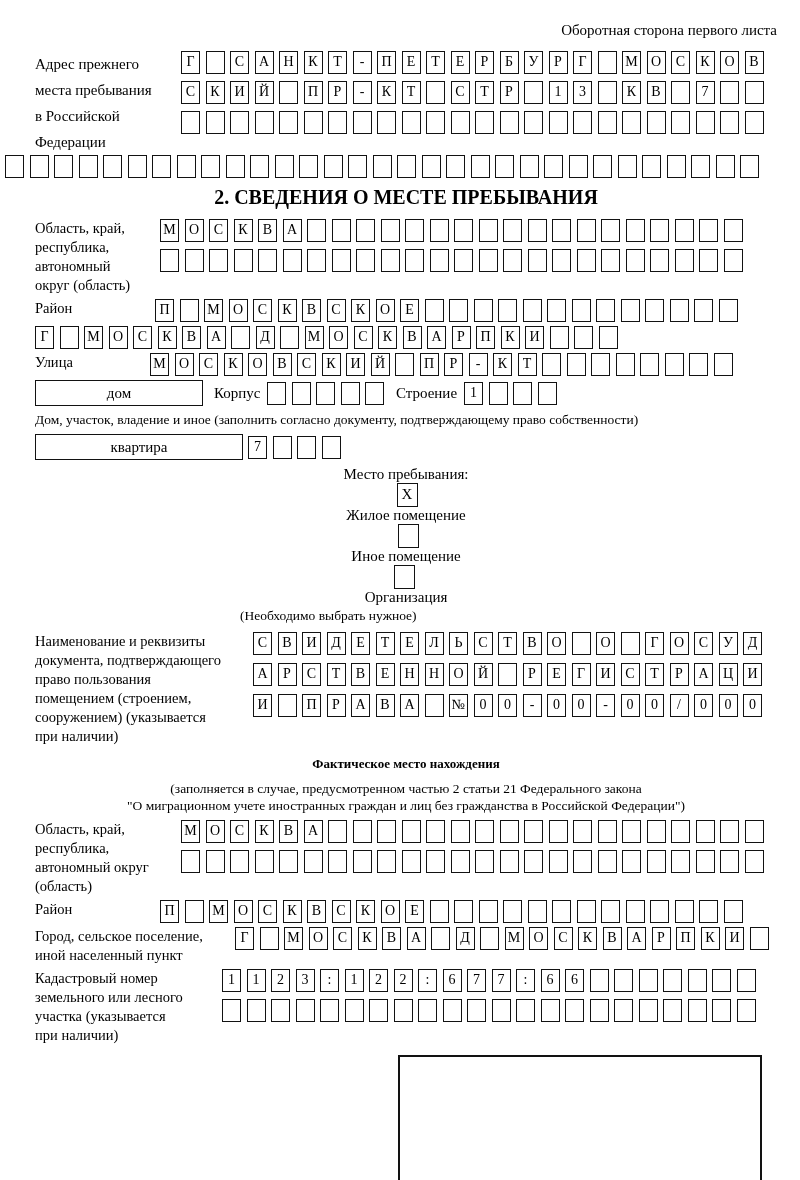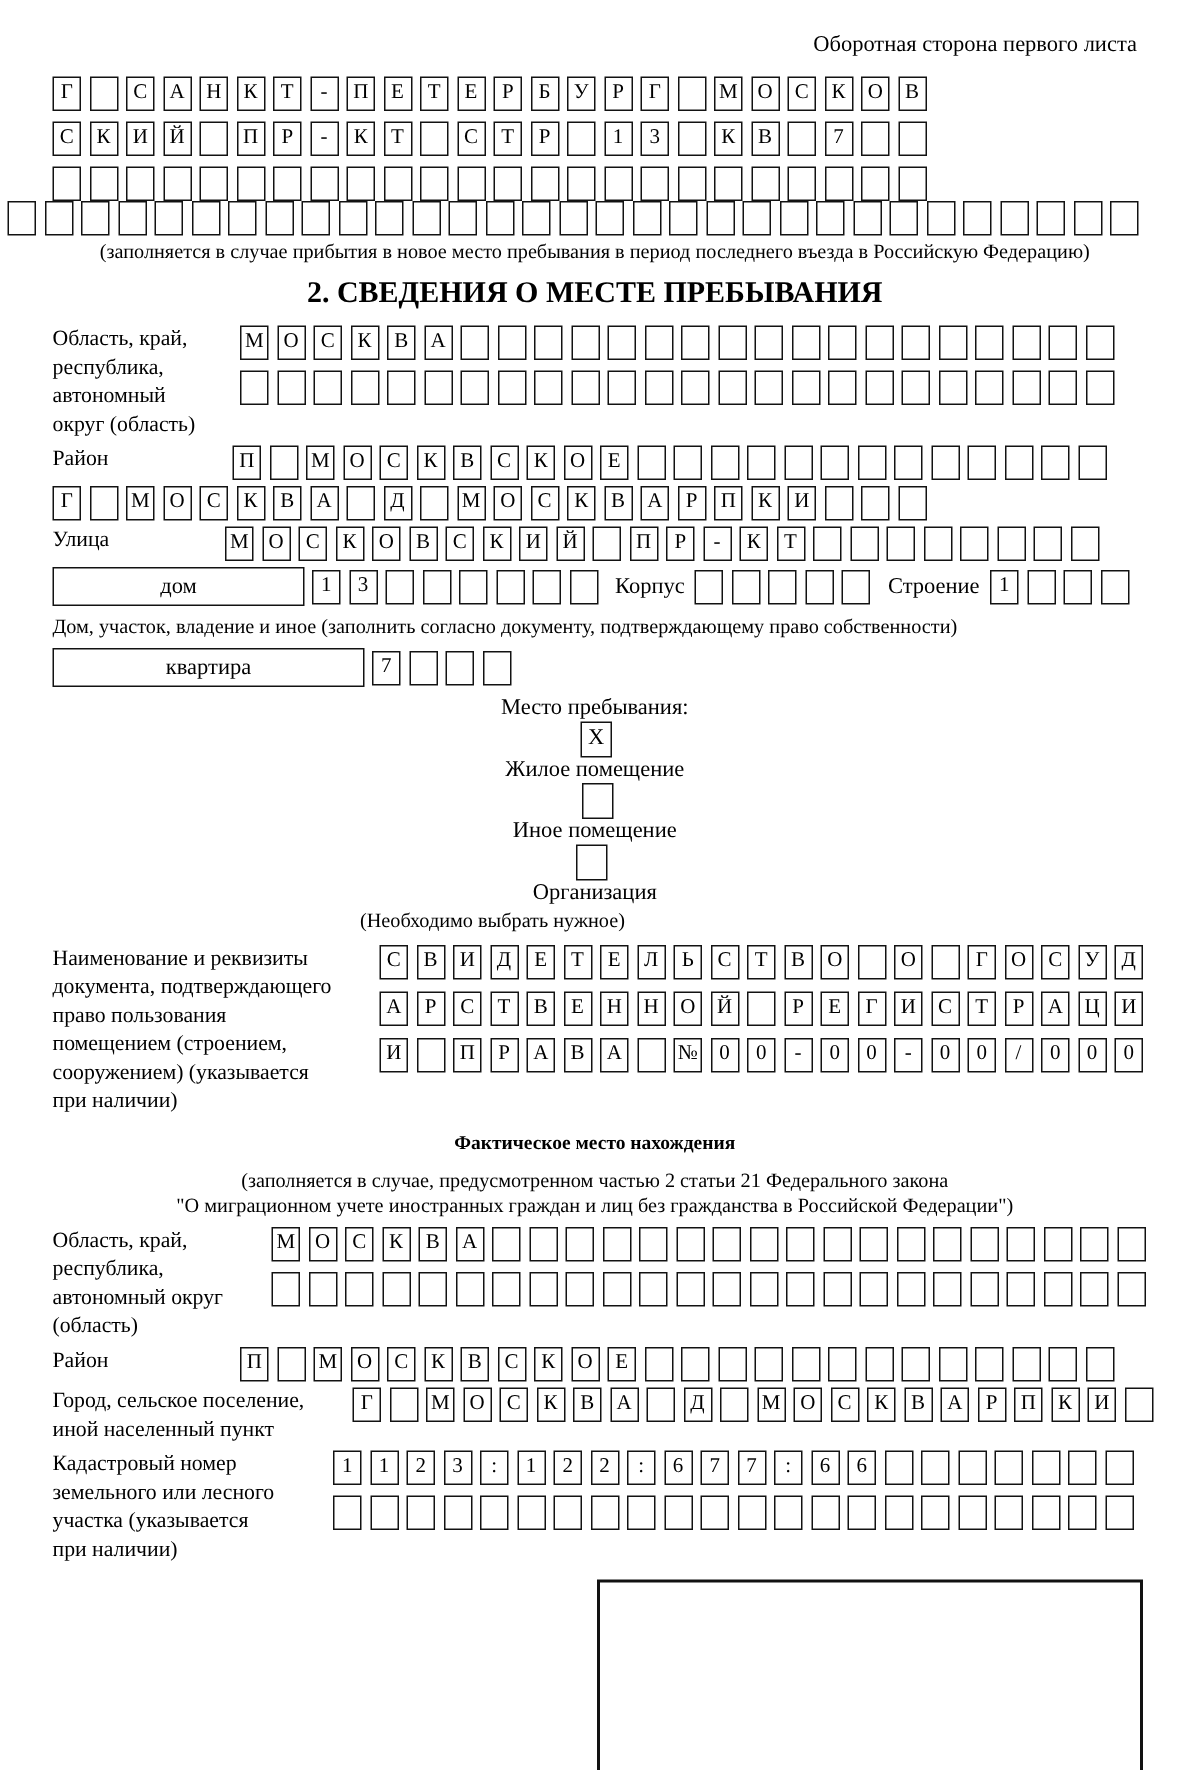--- a/index.html
+++ b/index.html
@@ -1,21 +1,21 @@
 <!DOCTYPE html>
 <html><head>
 <meta charset="utf-8">
 <style>
   html,body{margin:0;padding:0;background:#fff;}
   body{
     width:800px;height:1180px;overflow:hidden;color:#000;
     font-family:"Liberation Serif","DejaVu Serif",serif;
     -webkit-font-smoothing:antialiased;
   }
-  .page{box-sizing:border-box;width:800px;height:1180px;padding:22px 42px 0 35px;}
+  .page{box-sizing:border-box;width:800px;height:1180px;padding:22px 23px 0 35px;}
   .hdr{ text-align:right;font-size:15px;margin-bottom:12px;}
   
   .cbox{
     display:inline-block;width:19px;height:23px;box-sizing:border-box;
     border:1.6px solid #121212;margin-right:5.5px;text-align:center;
     font-size:14px;line-height:20px;vertical-align:top;overflow:hidden;
   }
   .brow{height:23px;margin-bottom:7px;white-space:nowrap;}
   .frow{display:flex;align-items:flex-start;margin-bottom:4px;}
   .lbl{white-space:pre-line;font-size:14.5px;line-height:19px;flex:none;}
@@ -55,28 +55,31 @@
   .mb0{margin-bottom:0}
 </style>
 </head>
 <body>
 
 <div class="page">
 
   <div class="hdr">Оборотная сторона первого листа</div>
 
   <div class="frow mb0">
+    <div class="lbl-lg w146">Адрес прежнего
+места пребывания
+в Российской
+Федерации</div>
     <div class="rows">
       <div class="brow"><span class="cbox">Г</span><span class="cbox"></span><span class="cbox">С</span><span class="cbox">А</span><span class="cbox">Н</span><span class="cbox">К</span><span class="cbox">Т</span><span class="cbox">-</span><span class="cbox">П</span><span class="cbox">Е</span><span class="cbox">Т</span><span class="cbox">Е</span><span class="cbox">Р</span><span class="cbox">Б</span><span class="cbox">У</span><span class="cbox">Р</span><span class="cbox">Г</span><span class="cbox"></span><span class="cbox">М</span><span class="cbox">О</span><span class="cbox">С</span><span class="cbox">К</span><span class="cbox">О</span><span class="cbox">В</span></div>
       <div class="brow"><span class="cbox">С</span><span class="cbox">К</span><span class="cbox">И</span><span class="cbox">Й</span><span class="cbox"></span><span class="cbox">П</span><span class="cbox">Р</span><span class="cbox">-</span><span class="cbox">К</span><span class="cbox">Т</span><span class="cbox"></span><span class="cbox">С</span><span class="cbox">Т</span><span class="cbox">Р</span><span class="cbox"></span><span class="cbox">1</span><span class="cbox">3</span><span class="cbox"></span><span class="cbox">К</span><span class="cbox">В</span><span class="cbox"></span><span class="cbox">7</span><span class="cbox"></span><span class="cbox"></span></div>
       <div class="brow mb0"><span class="cbox"></span><span class="cbox"></span><span class="cbox"></span><span class="cbox"></span><span class="cbox"></span><span class="cbox"></span><span class="cbox"></span><span class="cbox"></span><span class="cbox"></span><span class="cbox"></span><span class="cbox"></span><span class="cbox"></span><span class="cbox"></span><span class="cbox"></span><span class="cbox"></span><span class="cbox"></span><span class="cbox"></span><span class="cbox"></span><span class="cbox"></span><span class="cbox"></span><span class="cbox"></span><span class="cbox"></span><span class="cbox"></span><span class="cbox"></span></div>
     </div>
   </div>
   <div class="brow overflow-row"><span class="cbox"></span><span class="cbox"></span><span class="cbox"></span><span class="cbox"></span><span class="cbox"></span><span class="cbox"></span><span class="cbox"></span><span class="cbox"></span><span class="cbox"></span><span class="cbox"></span><span class="cbox"></span><span class="cbox"></span><span class="cbox"></span><span class="cbox"></span><span class="cbox"></span><span class="cbox"></span><span class="cbox"></span><span class="cbox"></span><span class="cbox"></span><span class="cbox"></span><span class="cbox"></span><span class="cbox"></span><span class="cbox"></span><span class="cbox"></span><span class="cbox"></span><span class="cbox"></span><span class="cbox"></span><span class="cbox"></span><span class="cbox"></span><span class="cbox"></span><span class="cbox"></span></div>
-  <div class="center-note">(заполняется в случае прибытия в новое место пребывания в период последнего въезда в Российскую Федерацию)</div>
 
   <div class="sec-title">2. СВЕДЕНИЯ О МЕСТЕ ПРЕБЫВАНИЯ</div>
 
   <div class="frow">
     <div class="lbl w125">Область, край,
 республика,
 автономный
 округ (область)</div>
     <div class="rows">
       <div class="brow"><span class="cbox">М</span><span class="cbox">О</span><span class="cbox">С</span><span class="cbox">К</span><span class="cbox">В</span><span class="cbox">А</span><span class="cbox"></span><span class="cbox"></span><span class="cbox"></span><span class="cbox"></span><span class="cbox"></span><span class="cbox"></span><span class="cbox"></span><span class="cbox"></span><span class="cbox"></span><span class="cbox"></span><span class="cbox"></span><span class="cbox"></span><span class="cbox"></span><span class="cbox"></span><span class="cbox"></span><span class="cbox"></span><span class="cbox"></span><span class="cbox"></span></div>
@@ -99,21 +102,20 @@
 
   <div class="frow">
     <div class="lbl w115">Улица</div>
     <div class="rows">
       <div class="brow mb0"><span class="cbox">М</span><span class="cbox">О</span><span class="cbox">С</span><span class="cbox">К</span><span class="cbox">О</span><span class="cbox">В</span><span class="cbox">С</span><span class="cbox">К</span><span class="cbox">И</span><span class="cbox">Й</span><span class="cbox"></span><span class="cbox">П</span><span class="cbox">Р</span><span class="cbox">-</span><span class="cbox">К</span><span class="cbox">Т</span><span class="cbox"></span><span class="cbox"></span><span class="cbox"></span><span class="cbox"></span><span class="cbox"></span><span class="cbox"></span><span class="cbox"></span><span class="cbox"></span></div>
     </div>
   </div>
 
   <div class="house-row">
     <div class="rect rect-dom">дом</div>
-    <span><span class="cbox">1</span><span class="cbox">3</span><span class="cbox"></span><span class="cbox"></span><span class="cbox"></span><span class="cbox"></span><span class="cbox"></span><span class="cbox"></span></span>
     <span class="inline-lab">Корпус</span>
     <span><span class="cbox"></span><span class="cbox"></span><span class="cbox"></span><span class="cbox"></span><span class="cbox"></span></span>
     <span class="inline-lab">Строение</span>
     <span><span class="cbox">1</span><span class="cbox"></span><span class="cbox"></span><span class="cbox"></span></span>
   </div>
   <div class="small-note">Дом, участок, владение и иное (заполнить согласно документу, подтверждающему право собственности)</div>
 
   <div class="apt-row">
     <div class="rect rect-apt">квартира</div>
     <span><span class="cbox">7</span><span class="cbox"></span><span class="cbox"></span><span class="cbox"></span></span>

